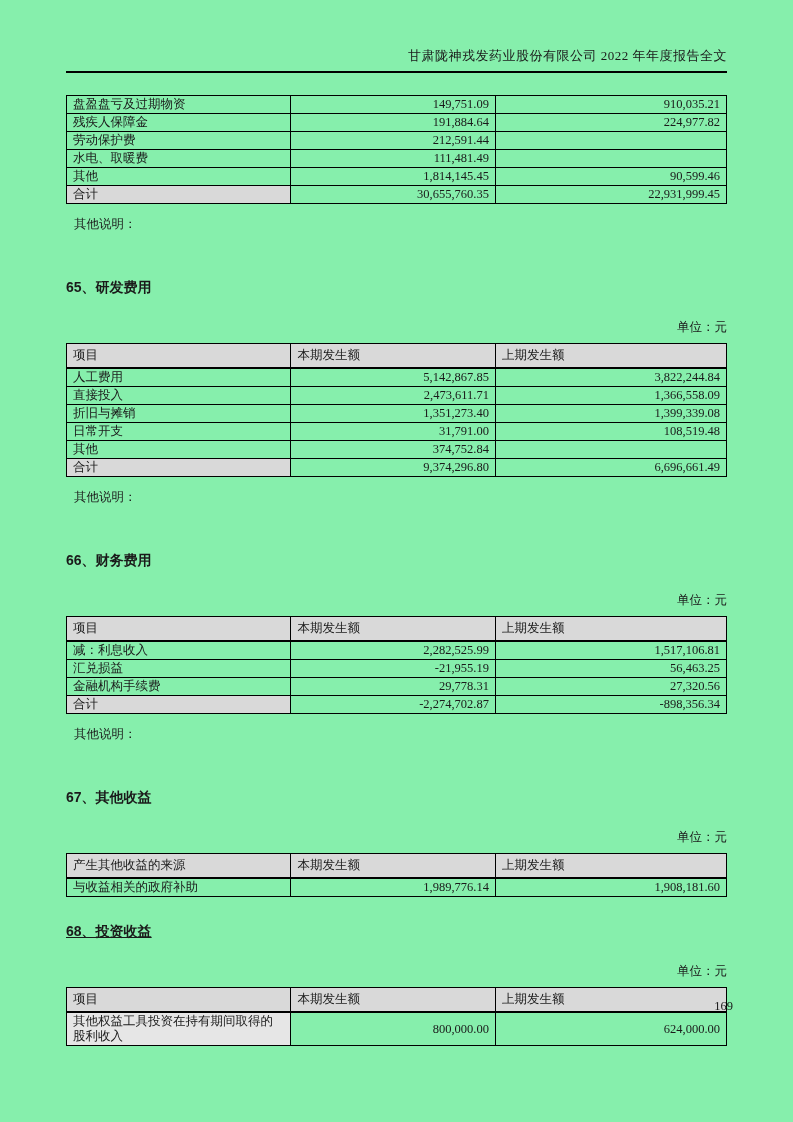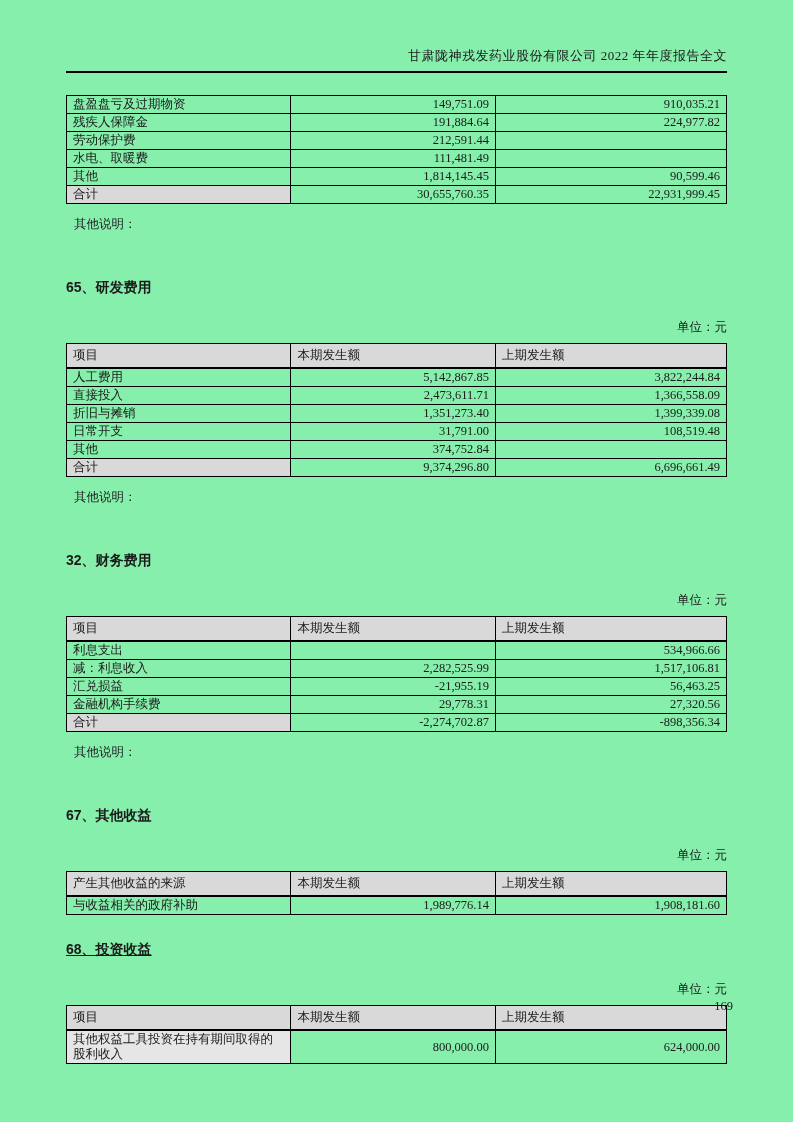--- a/index.html
+++ b/index.html
@@ -139,41 +139,36 @@
         </tr>
         <tr>
           <td class="lbl total">合计</td>
           <td class="num">9,374,296.80</td>
           <td class="num">6,696,661.49</td>
         </tr>
       </tbody>
     </table>
     <div class="note">其他说明：</div>
 
-    <div class="sec-title">32、财务费用</div>
+    <div class="sec-title">66、财务费用</div>
     <div class="unit">单位：元</div>
     <table class="fin">
       <colgroup>
           <col class="col-label">
           <col class="col-cur">
           <col class="col-prior">
         </colgroup>
       <thead>
         <tr>
           <th>项目</th>
           <th>本期发生额</th>
           <th>上期发生额</th>
         </tr>
       </thead>
       <tbody>
-        <tr>
-          <td class="lbl">利息支出</td>
-          <td class="num"></td>
-          <td class="num">534,966.66</td>
-        </tr>
         <tr>
           <td class="lbl indent">减：利息收入</td>
           <td class="num">2,282,525.99</td>
           <td class="num">1,517,106.81</td>
         </tr>
         <tr>
           <td class="lbl">汇兑损益</td>
           <td class="num">-21,955.19</td>
           <td class="num">56,463.25</td>
         </tr>

